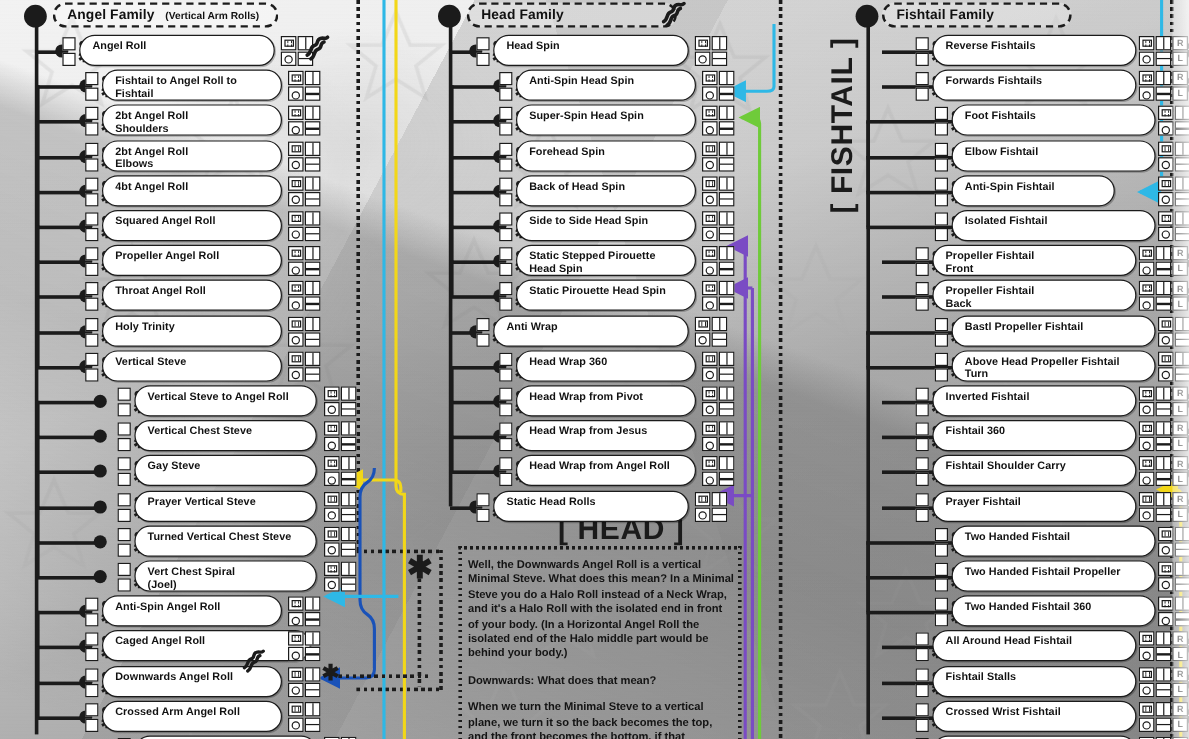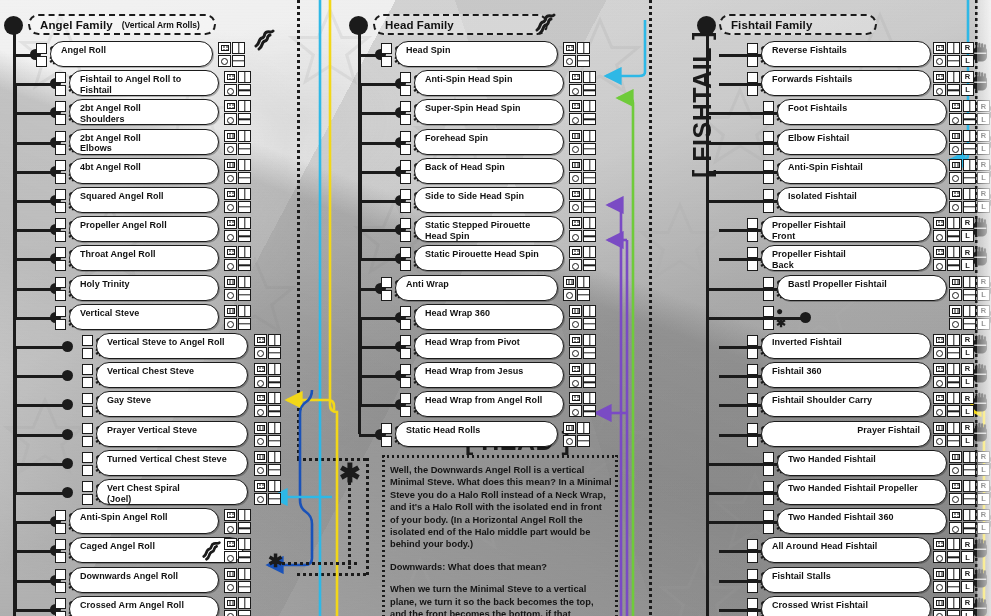--- a/index.html
+++ b/index.html
@@ -38,21 +38,21 @@
   .bg-dark-sweep {
     position: absolute; inset: 0;
     background:
       linear-gradient(200deg, transparent 0 42%, rgba(90,90,90,.30) 46%, rgba(95,95,95,.34) 62%, rgba(110,110,110,.22) 80%, transparent 96%);
   }
   .bg-noise { position:absolute; inset:0; opacity:.10;
     background-image:
       repeating-linear-gradient(0deg, rgba(0,0,0,.05) 0 1px, transparent 1px 3px); }
 
   
-  .col { position: absolute; top: 12px; }
+  .col { position: absolute; top: 0; margin-left: 16px; }
   .col-angel  { left: 0;   width: 300px; }
   .col-head   { left: 345px; width: 300px; }
   .col-fish   { left: 705px; width: 286px; }
 
   
   .fam-head { position: relative; height: 28px; }
   .fam-dot {
     position: absolute; left: 4px; top: 4px;
     width: 19px; height: 19px; border-radius: 50%;
     background: #1b1b1b;
@@ -1190,21 +1190,21 @@
         </div>
         <div class="row" style="top:116.8px;position:absolute;left:0;right:0;">
           <div class="connector" style="left:1px;width:98px;"></div>
           <div class="node-dot" style="left:95px;"></div>
           <div class="cbstack" style="left:58px;">
             <div class="cb top"></div>
             <div class="cb bot"></div>
             <div class="cbmark dot">●</div>
             <div class="cbmark star">✱</div>
           </div>
-          <div class="cap" style="left:72px;width:170px;">
+          <div class="cap" style="left:72px;width:136px;">
             <span class="cap-label">Anti-Spin Fishtail</span>
           </div>
           <div class="media wide" style="left:244px;">
             <div class="mi film"></div>
             <div class="mi vsplit"></div>
             <div class="mi letter">R</div>
             <div class="mi disc"></div>
             <div class="mi hsplit"></div>
             <div class="mi letter">L</div>
           </div>
@@ -1334,20 +1334,24 @@
         </div>
         <div class="row" style="top:262.79999999999995px;position:absolute;left:0;right:0;">
           <div class="connector" style="left:1px;width:98px;"></div>
           <div class="node-dot" style="left:95px;"></div>
           <div class="cbstack" style="left:58px;">
             <div class="cb top"></div>
             <div class="cb bot"></div>
             <div class="cbmark dot">●</div>
             <div class="cbmark star">✱</div>
           </div>
+          <div class="cap" style="left:72px;width:170px;">
+            <span class="cap-label">Above Head Propeller Fishtail
+Turn</span>
+          </div>
           <div class="media wide" style="left:244px;">
             <div class="mi film"></div>
             <div class="mi vsplit"></div>
             <div class="mi letter">R</div>
             <div class="mi disc"></div>
             <div class="mi hsplit"></div>
             <div class="mi letter">L</div>
           </div>
           <div class="fist" style="left:282px;">
             <svg width="18" height="22" viewBox="0 0 18 22">
@@ -1444,21 +1448,21 @@
         </div>
         <div class="row" style="top:379.5999999999999px;position:absolute;left:0;right:0;">
           <div class="connector" style="left:14px;width:50px;"></div>
           <div class="node-dot" style="left:60px;"></div>
           <div class="cbstack" style="left:42px;">
             <div class="cb top"></div>
             <div class="cb bot"></div>
             <div class="cbmark dot">●</div>
             <div class="cbmark star">✱</div>
           </div>
-          <div class="cap" style="left:56px;width:170px;justify-content:flex-end;">
+          <div class="cap" style="left:56px;width:170px;">
             <span class="cap-label">Prayer Fishtail</span>
           </div>
           <div class="media wide" style="left:228px;">
             <div class="mi film"></div>
             <div class="mi vsplit"></div>
             <div class="mi letter">R</div>
             <div class="mi disc"></div>
             <div class="mi hsplit"></div>
             <div class="mi letter">L</div>
           </div>

